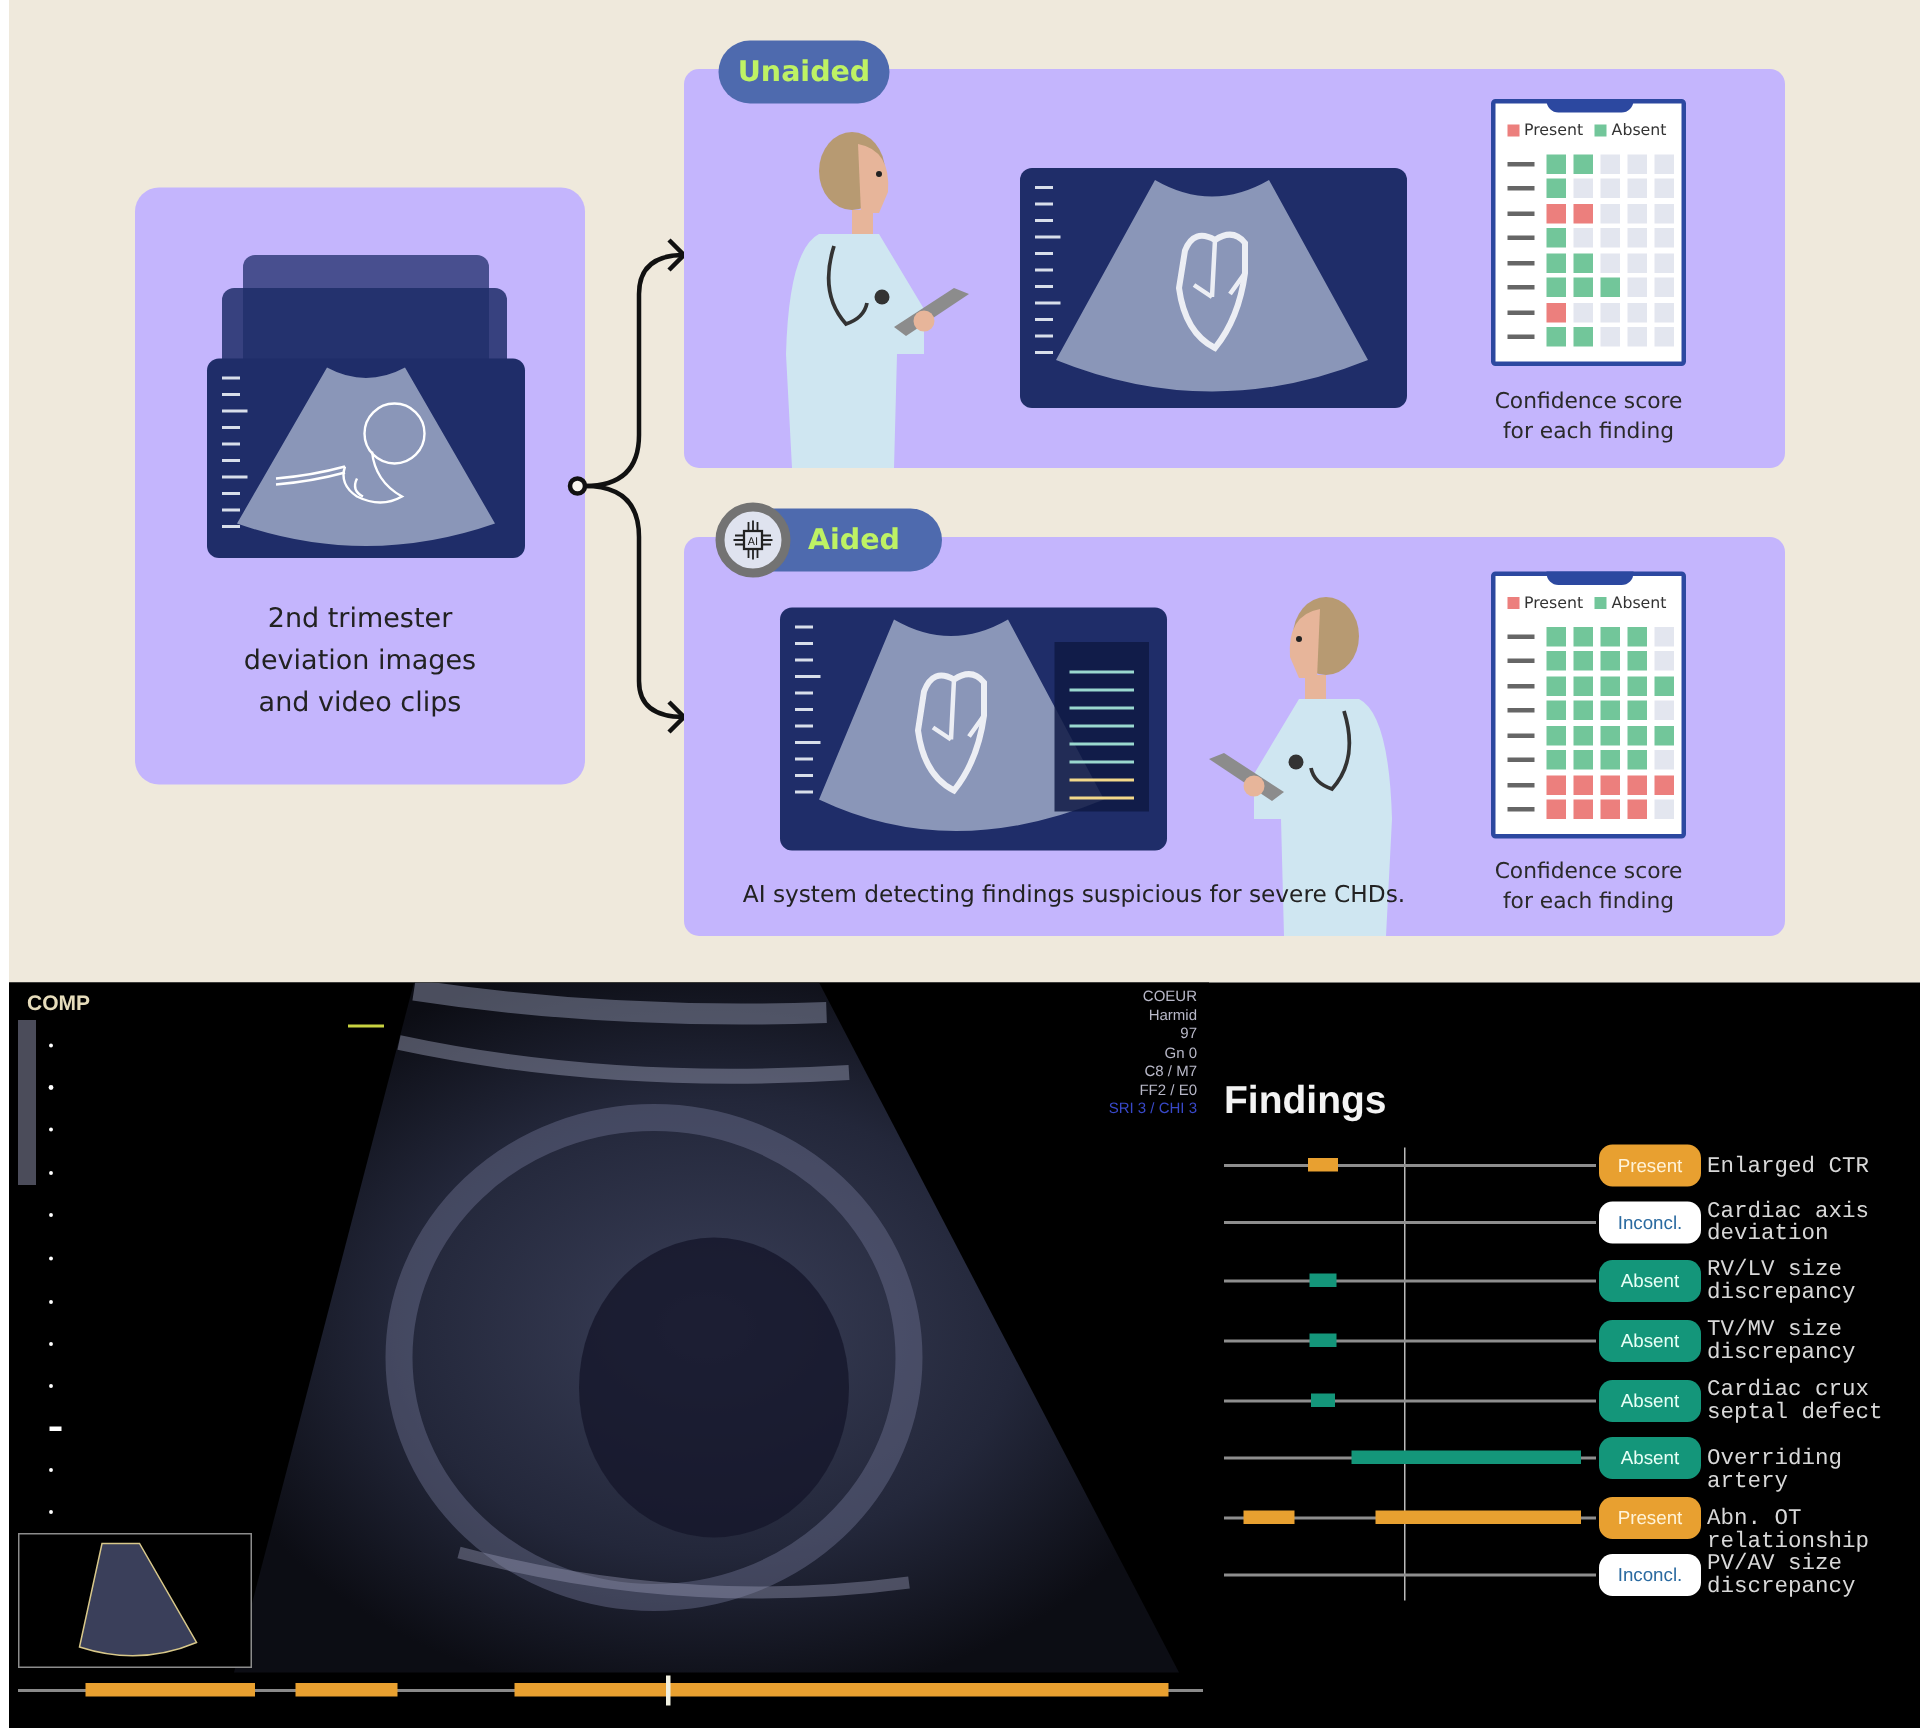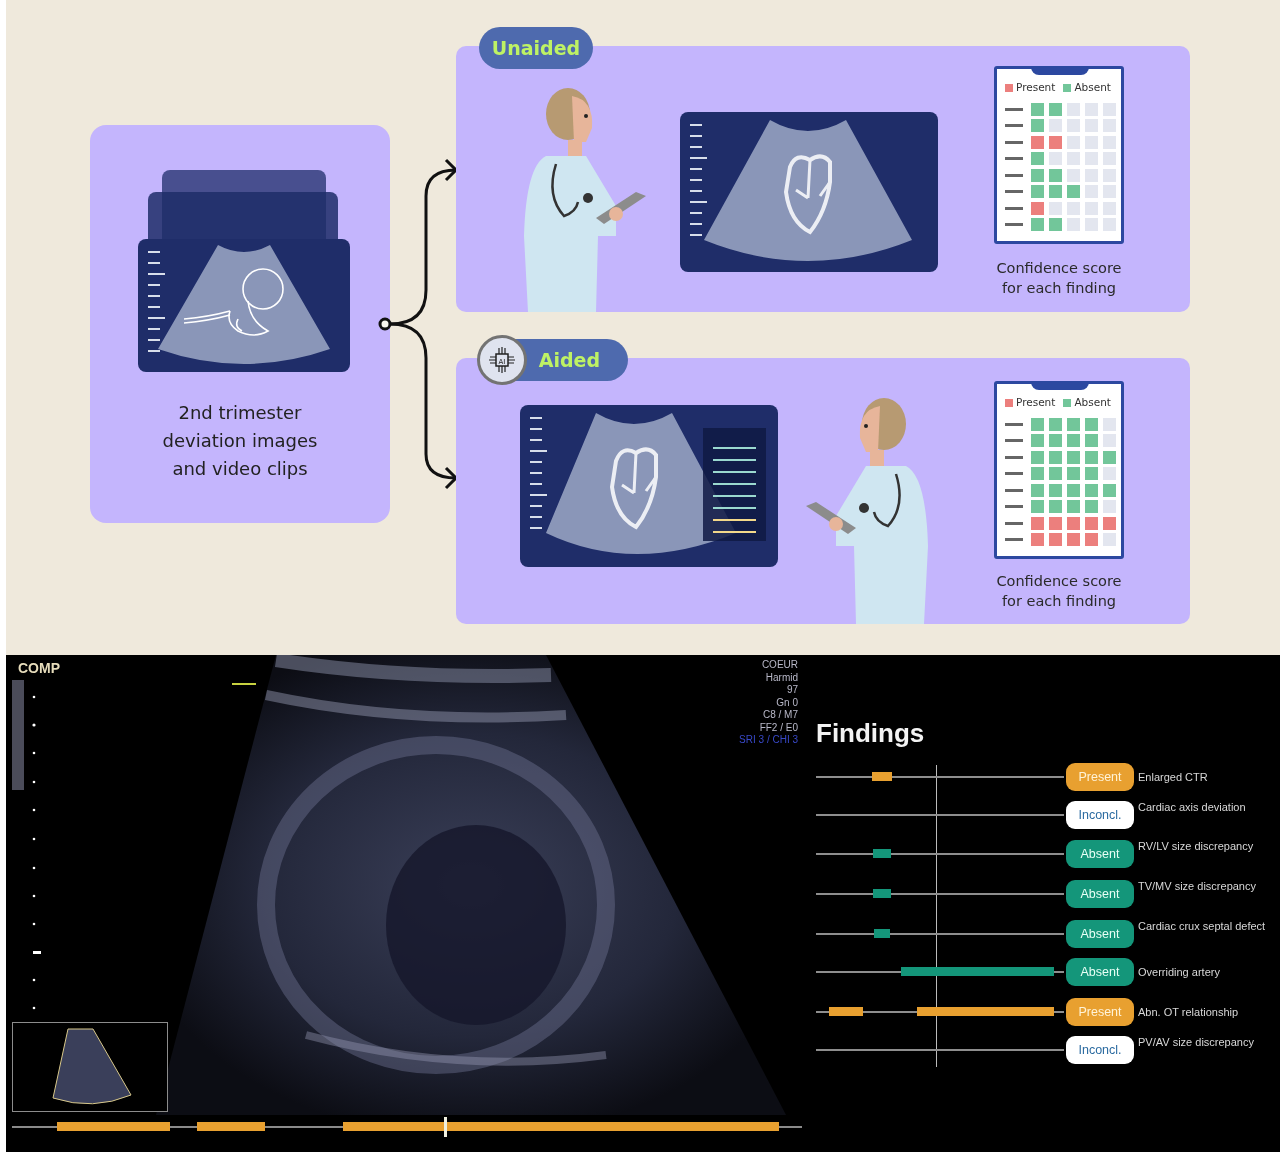--- a/index.html
+++ b/index.html
@@ -27,21 +27,21 @@
   .cell{width:13px;height:13px;margin-right:5px;background:#e3e6ef}
   .cell.p{background:#ec7f7d}.cell.a{background:#72c69a}
   .score-cap{position:absolute;font-size:14.5px;color:#2a2a2a;text-align:center;line-height:20px;width:150px}
   .bottom{position:absolute;left:6px;top:655px;width:1274px;height:497px;background:#000}
   .us-live{position:absolute;left:0;top:0;width:800px;height:573px;background:#000;overflow:hidden}
   .findings-title{position:absolute;left:810px;top:63px;color:#f3f3f3;font-size:26px;font-weight:bold;font-family:"Liberation Sans",sans-serif}
   .frow{position:absolute;left:810px;width:460px;height:34px}
   .fline{position:absolute;left:0;top:16px;height:2px;background:#8e8e8e;width:248px}
   .fseg{position:absolute;top:12px;height:9px}
   .badge{position:absolute;left:250px;top:3px;width:68px;height:28px;border-radius:9px;font-size:12.5px;display:flex;align-items:center;justify-content:center;font-family:"Liberation Sans",sans-serif}
-  .flabel{position:absolute;left:322px;top:2px;color:#d8d8d8;font-size:11px;line-height:15px;font-family:Liberation Sans, sans-serif;width:140px}
+  .flabel{position:absolute;left:322px;top:2px;color:#d8d8d8;font-size:15px;line-height:15px;font-family:Liberation Mono, monospace;width:140px}
   .timeline-v{position:absolute;left:930px;top:110px;width:1px;height:302px;background:#bbb}
   .overlay-txt{position:absolute;color:#b8b8c8;font-size:10px;text-align:right;font-family:"Liberation Sans",sans-serif;line-height:12.5px}
 </style>
 </head>
 <body>
 
 <div class="top">
 
   <div class="card src-card">
 
@@ -239,25 +239,26 @@
       <path d="M120 70 Q140 80 142 150 L138 228 L70 228 L68 150 L50 150 L50 120 L80 70 Z" fill="#cfe6f1"></path>
       <ellipse cx="98" cy="28" rx="22" ry="26" fill="#b79a72"></ellipse>
       <path d="M94 10 Q72 14 74 42 L80 56 L92 56 Z" fill="#e7b59a"></path>
       <rect x="84" y="54" width="14" height="16" fill="#e7b59a"></rect>
       <circle cx="80" cy="30" r="2" fill="#222"></circle>
       <path d="M110 78 Q120 110 102 130 Q90 126 88 116" fill="none" stroke="#333" stroke-width="2.5"></path>
       <circle cx="78" cy="112" r="5" fill="#333"></circle>
       <path d="M62 138 L20 110 L30 106 L70 132 Z" fill="#8c8c8c"></path>
       <circle cx="50" cy="128" r="7" fill="#e7b59a"></circle>
     </svg>
+    <div class="caption" style="left:20px;top:224px;width:480px;font-size:15.5px">AI system detecting findings suspicious for severe CHDs.</div>
   </div>
   <div class="pill" style="left:472px;top:339px;width:150px;height:42px;justify-content:flex-end;padding-right:28px">
     <span>Aided</span>
   </div>
-  <div style="position:absolute;left:471px;top:335px;width:50px;height:50px;border-radius:50%;background:#dfe3ef;border:3px solid #737373;display:flex;align-items:center;justify-content:center">
+  <div style="position:absolute;left:471px;top:335px;width:50px;height:50px;border-radius:50%;background:#dfe3ef;border:6px solid #737373;display:flex;align-items:center;justify-content:center">
     <svg width="30" height="30" viewBox="0 0 30 30">
       <rect x="9" y="9" width="12" height="12" fill="none" stroke="#222" stroke-width="1.5"></rect>
       <text x="15" y="18.5" font-size="7" text-anchor="middle" font-family="DejaVu Sans, sans-serif" fill="#222">AI</text>
       <g stroke="#222" stroke-width="1.2">
           <path d="M12 9V3M15 9V2M18 9V3M12 21v6M15 21v7M18 21v6M9 12H3M9 15H2M9 18H3M21 12h6M21 15h7M21 18h6"></path>
         </g>
     </svg>
   </div>
 
   <div class="score-card" style="left:988px;top:381px">

